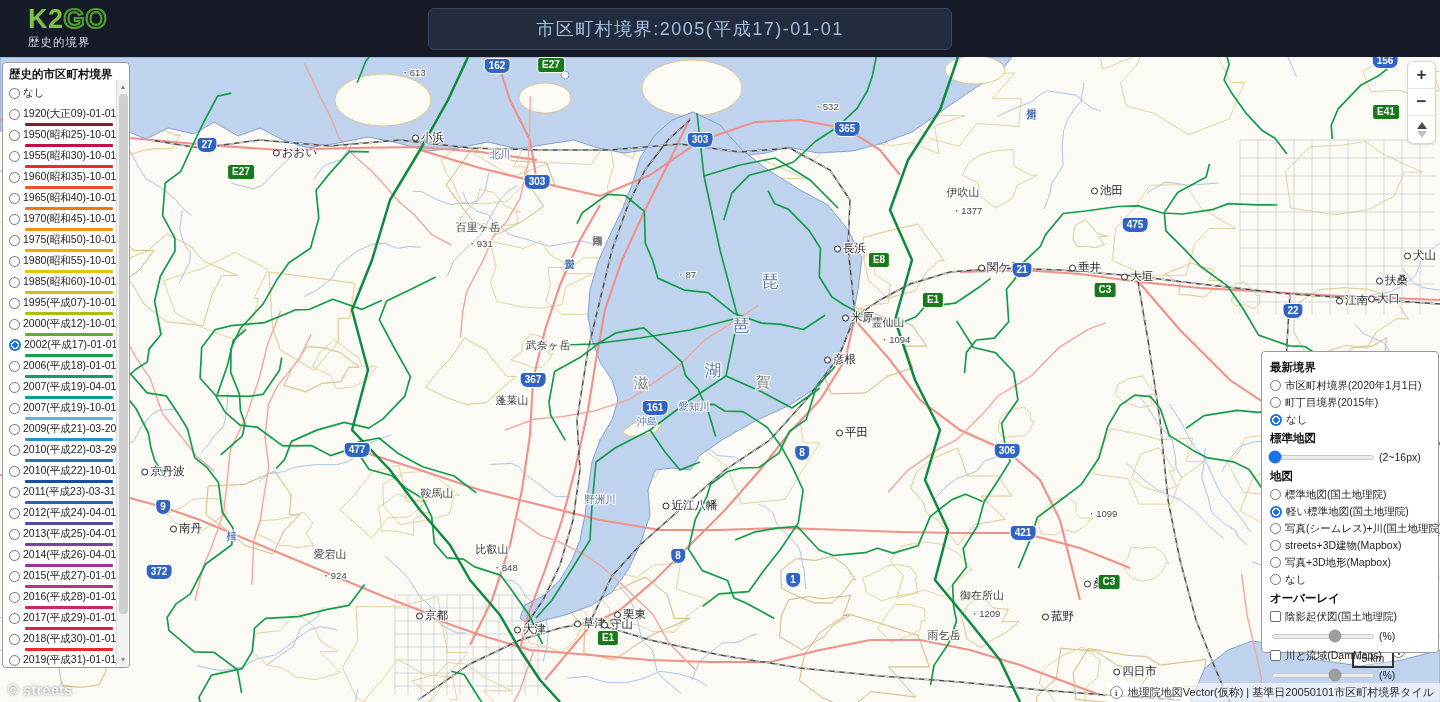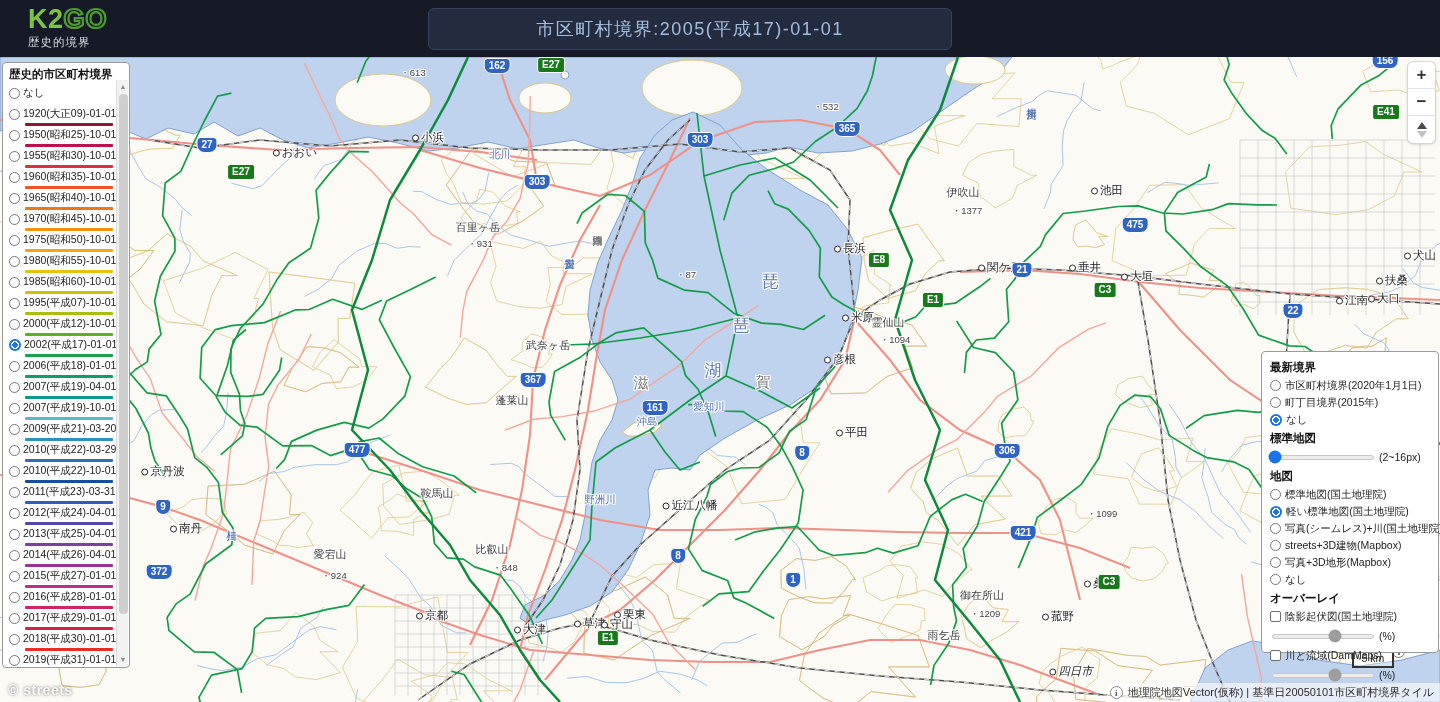--- a/index.html
+++ b/index.html
@@ -398,21 +398,21 @@
         <span class="lbl city" style="left: 690px; top: 448px;"><span class="ring"></span>近江八幡</span>
         <span class="lbl city" style="left: 840px; top: 302px;"><span class="ring"></span>彦根</span>
         <span class="lbl city" style="left: 858px; top: 260px;"><span class="ring"></span>米原</span>
         <span class="lbl city" style="left: 850px; top: 191px;"><span class="ring"></span>長浜</span>
         <span class="lbl city" style="left: 852px; top: 375px;"><span class="ring"></span>平田</span>
         <span class="lbl city" style="left: 1000px; top: 210px;"><span class="ring"></span>関ケ原</span>
         <span class="lbl city" style="left: 1085px; top: 210px;"><span class="ring"></span>垂井</span>
         <span class="lbl city" style="left: 1137px; top: 219px;"><span class="ring"></span>大垣</span>
         <span class="lbl city" style="left: 1107px; top: 133px;"><span class="ring"></span>池田</span>
         <span class="lbl city" style="left: 1058px; top: 559px;"><span class="ring"></span>菰野</span>
-        <span class="lbl city" style="left: 1071px; top: 614px; font-style: italic;"><span class="ring"></span>四日市</span>
+        <span class="lbl city" style="left: 1135px; top: 614px;"><span class="ring"></span>四日市</span>
         <span class="lbl city" style="left: 1100px; top: 526px;"><span class="ring"></span>桑名</span>
         <span class="lbl city" style="left: 1420px; top: 198px;"><span class="ring"></span>犬山</span>
         <span class="lbl city" style="left: 1392px; top: 223px;"><span class="ring"></span>扶桑</span>
         <span class="lbl city" style="left: 1384px; top: 241px;"><span class="ring"></span>大口</span>
         <span class="lbl city" style="left: 1352px; top: 243px;"><span class="ring"></span>江南</span>
         <span class="lbl mtn" style="left: 963px; top: 135px;">伊吹山</span>
         <span class="lbl mtn" style="left: 888px; top: 265px;">霊仙山</span>
         <span class="lbl mtn" style="left: 478px; top: 170px;">百里ヶ岳</span>
         <span class="lbl mtn" style="left: 548px; top: 288px;">武奈ヶ岳</span>
         <span class="lbl mtn" style="left: 512px; top: 343px;">蓬莱山</span>
@@ -430,21 +430,21 @@
         <span class="lbl spot" style="left: 413px; top: 16px;">・613</span>
         <span class="lbl spot" style="left: 826px; top: 50px;">・532</span>
         <span class="lbl spot" style="left: 686px; top: 218px;">・87</span>
         <span class="lbl spot" style="left: 1102px; top: 457px;">・1099</span>
         <span class="lbl big" style="left: 770px; top: 224px;">琵</span>
         <span class="lbl big" style="left: 741px; top: 268px;">琶</span>
         <span class="lbl big" style="left: 713px; top: 313px;">湖</span>
         <span class="lbl pref" style="left: 642px; top: 326px;">滋</span>
         <span class="lbl pref" style="left: 764px; top: 325px;">賀</span>
         <span class="lbl water" style="left: 647px; top: 365px;">沖島</span>
-        <span class="lbl water" style="left: 694px; top: 350px; padding-left: 30px;">愛知川</span>
+        <span class="lbl water" style="left: 694px; top: 350px;">愛知川</span>
         <span class="lbl water" style="left: 600px; top: 443px;">野洲川</span>
         <span class="lbl water" style="left: 500px; top: 98px;">北川</span>
         <span class="lbl water vert" style="left: 570px; top: 193px;">安曇川</span>
         <span class="lbl water vert" style="left: 232px; top: 465px;">桂川</span>
         <span class="lbl water vert" style="left: 1032px; top: 43px;">揖斐川</span>
         <span class="lbl rail vert" style="left: 597px; top: 171px;">湖西線</span>
         <span class="shield blue" style="left: 207px; top: 88px;">27</span>
         <span class="shield blue" style="left: 497px; top: 9px;">162</span>
         <span class="shield blue" style="left: 537px; top: 125px;">303</span>
         <span class="shield blue" style="left: 700px; top: 83px;">303</span>

